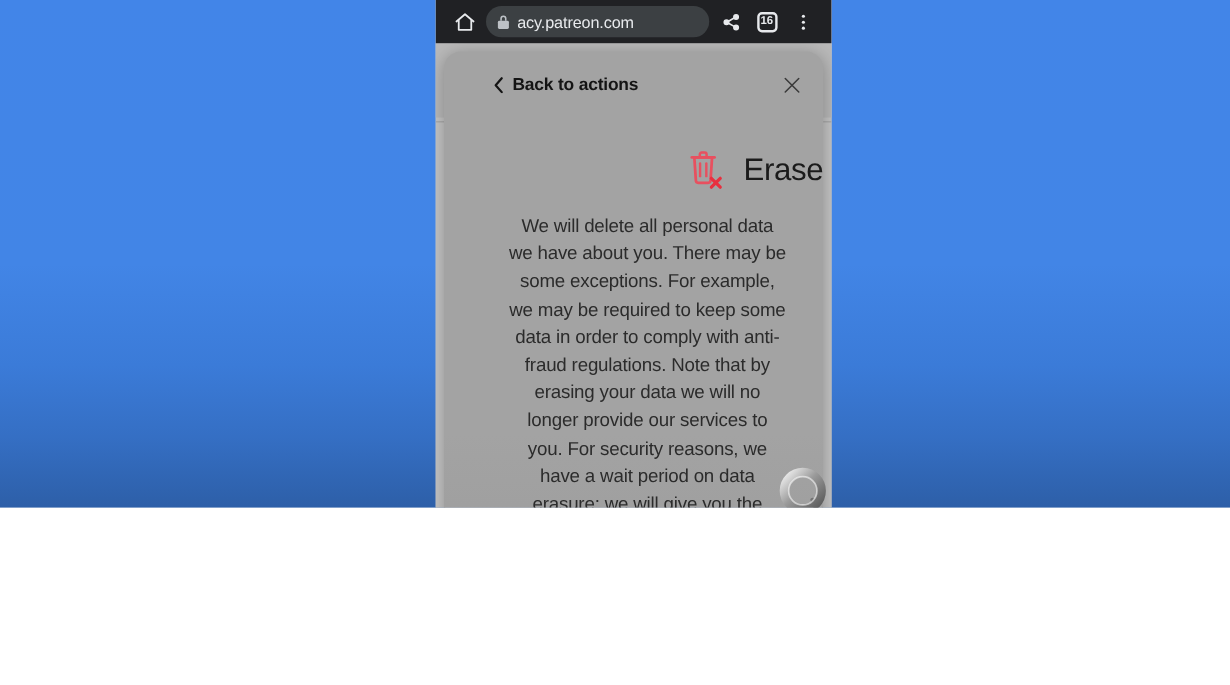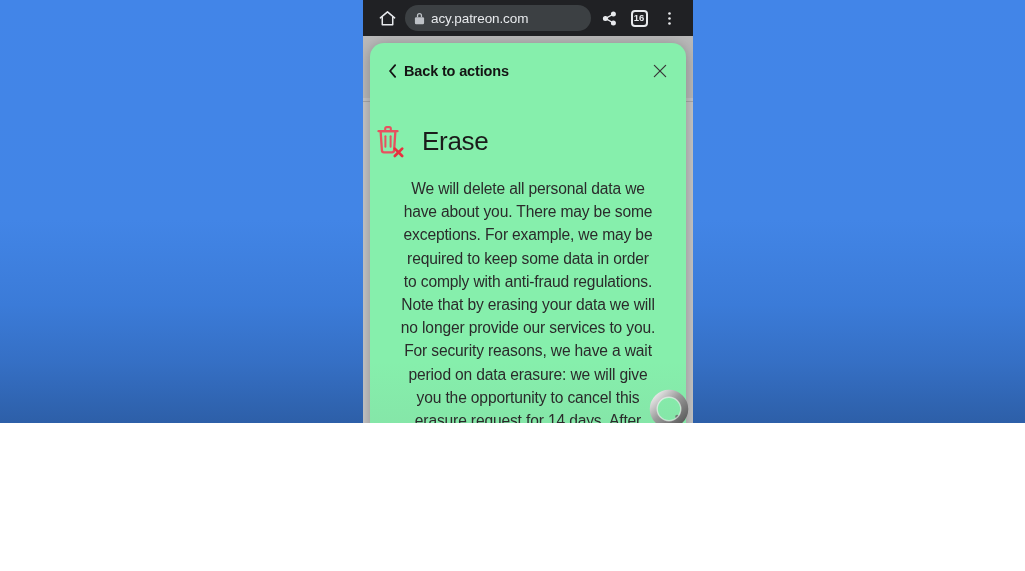--- a/index.html
+++ b/index.html
@@ -140,25 +140,26 @@
     background: #2a2a2a;
   }
 
   
   #modal {
     position: absolute;
     left: 7px;
     top: 43px;
     width: 316px;
     height: 528px;
-    background: #86efac;
+    background: #a3a3a3;
     border-radius: 14px 14px 0 0;
     box-shadow: 0 2px 14px rgba(0,0,0,0.28);
     overflow: hidden;
     z-index: 3;
+    padding-left: 23px;
   }
   
   #modal::after {
     content: "";
     position: absolute;
     left: 0; right: 0; bottom: 0;
     height: 210px;
     background: linear-gradient(180deg, rgba(120,120,120,0) 0%, rgba(120,120,120,0.16) 65%, rgba(110,110,110,0.26) 100%);
     pointer-events: none;
   }
@@ -193,21 +194,21 @@
     width: 28px; height: 28px;
     display: flex;
     align-items: center;
     justify-content: center;
     cursor: pointer;
   }
 
   #modal-title-row {
     display: flex;
     align-items: center;
-    justify-content: flex-start;
+    justify-content: flex-end;
     gap: 12px;
     margin-top: 22px;
     position: relative;
     z-index: 2;
   }
   #trash-icon-wrap {
     width: 40px;
     height: 40px;
     position: relative;
     flex: 0 0 auto;

